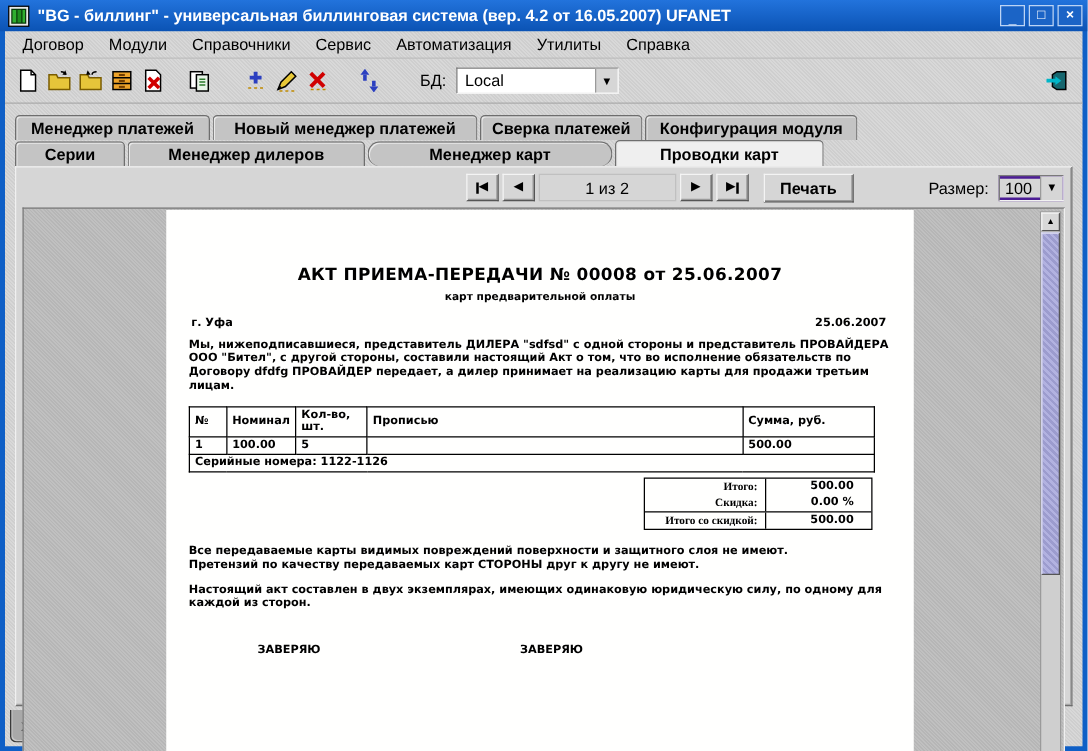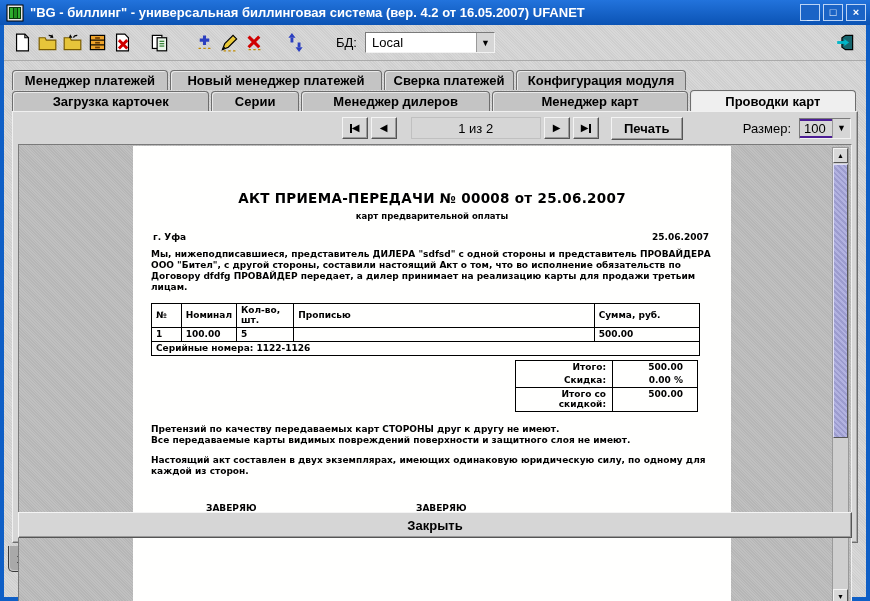--- a/index.html
+++ b/index.html
@@ -39,33 +39,33 @@
   .toolbar .spacer { flex:1; }
 
   
   .tabs { position:relative; margin:8px 8px 0 8px; }
   .tabrow { display:flex; height:21px; align-items:flex-end;font-weight:bold; }
   .tab { height:20px; display:flex; align-items:center; justify-content:center; font-size:13px;
     background:#c4c4c4; border:1px solid #6e6e6e; border-bottom:none; border-radius:4px 4px 0 0;
     box-shadow:inset 1px 1px 0 #e9e9e9; margin-right:2px; padding:0 6px; white-space:nowrap; }
   .tab.active { background:#efefef; height:21px; position:relative; z-index:3; }
   .t-r1-0{width:156px;} .t-r1-1{width:212px;} .t-r1-2{width:130px;} .t-r1-3{width:170px;}
-  .t-r2-0{width:198px;} .t-r2-1{width:88px;} .t-r2-2{width:190px;} .t-r2-3{width:196px;} .t-r2-4{width:167px;}
+  .t-r2-0{width:198px;} .t-r2-1{width:88px;} .t-r2-2{width:190px;} .t-r2-3{width:196px;border-radius:10px;} .t-r2-4{width:167px;}
 
   .content-panel { margin:0 8px; height:432px; background:#d6d6d6; border:1px solid;
     border-color:#f0f0f0 #6e6e6e #6e6e6e #f0f0f0; box-shadow:inset -1px -1px 0 #a8a8a8; position:relative; }
 
   
   .navbar { height:30px; display:flex; align-items:center; justify-content:flex-end; padding:2px 6px 0 0; }
   .navbtn { width:26px; height:22px; background:#d6d6d6; border:1px solid; border-color:#f4f4f4 #555 #555 #f4f4f4;
     box-shadow:inset -1px -1px 0 #9a9a9a; display:flex; align-items:center; justify-content:center;
     font-size:10px; margin-left:3px; }
   .navbtn .bar { width:2px; height:9px; background:#000; }
   .navbtn .tri { font-size:10px; line-height:10px; }
-  .page-panel { width:130px; height:22px; margin-left:14px; display:flex; align-items:center; justify-content:center;
+  .page-panel { width:110px; height:22px; margin-left:3px; display:flex; align-items:center; justify-content:center;
     background:#d6d6d6; border:1px solid #c0c0c0; }
   .print-btn { width:72px; height:23px; margin-left:12px; font-weight:bold; background:#d6d6d6;
     border:1px solid; border-color:#f4f4f4 #555 #555 #f4f4f4; box-shadow:inset -1px -1px 0 #9a9a9a;
     display:flex; align-items:center; justify-content:center; }
   .size-label { margin:0 8px 0 16px;padding-left:44px; }
   .size-combo { width:52px; height:21px; background:#4c1d95; }
   .size-combo .val { background:#d6d6d6; padding:0 4px; }
 
   
   .preview { position:absolute; left:5px; right:5px; top:32px; height:464px; background:#bdbdbd;
@@ -78,21 +78,21 @@
   .doc-subtitle { text-align:center; margin-top:5px; font-size:8.5px; }
   .doc-cityline { display:flex; justify-content:space-between; margin:11px 22px 0 20px; }
   .doc-intro { margin:7px 20px 0 18px; line-height:11px; text-align:left; }
   .doc-table { border-collapse:collapse; margin:10px 0 0 18px; width:549px; }
   .doc-table td, .doc-table th { border:1px solid #000; padding:1px 4px 2px 4px; font-size:9px; font-weight:bold; text-align:left; height:12px; }
   .c-num{width:30px;} .c-nominal{width:47px;} .c-qty{width:58px;} .c-words{width:307px;} .c-sum{width:107px;}
   .totals { width:183px; margin:4px 33px 0 auto; border:1px solid #000; }
   .totals .grp { border-bottom:1px solid #000; }
   .totals .grp:last-child { border-bottom:none; }
   .trow { display:flex; }
-  .trow .tl { flex:1; text-align:right; padding:1px 6px 2px 0; border-right:1px solid #000; }
+  .trow .tl { flex:1; text-align:right; padding:1px 6px 2px 0; border-right:1px solid #000;font-family:Liberation Serif, serif; }
   .trow .tv { width:84px; text-align:right; padding:1px 14px 2px 0; }
   .doc-para { margin:12px 20px 0 18px; line-height:11px; }
   .doc-para2 { margin-top:9px; }
   .sigs { display:flex; margin:26px 0 0 73px; }
   .sig { width:210px; }
 
   
   .vscroll { position:absolute; top:2px; right:2px; bottom:2px; width:17px; background:#cfcfcf;
     border:1px solid #9a9a9a; }
   .sbtn { position:absolute; left:0; width:15px; height:15px; background:#d8d8d8;
@@ -131,20 +131,29 @@
     <span class="title">"BG - биллинг" - универсальная биллинговая система (вер. 4.2 от 16.05.2007) UFANET</span>
     <span class="winbtns">
       <span class="winbtn min">_</span>
       <span class="winbtn">□</span>
       <span class="winbtn">×</span>
     </span>
   </div>
 
   <div class="frame-body">
 
+    <div class="menubar">
+      <span class="menu-item">Договор</span>
+      <span class="menu-item">Модули</span>
+      <span class="menu-item">Справочники</span>
+      <span class="menu-item">Сервис</span>
+      <span class="menu-item">Автоматизация</span>
+      <span class="menu-item">Утилиты</span>
+      <span class="menu-item">Справка</span>
+    </div>
 
     <div class="toolbar">
       <span class="tbtn">
         <svg viewBox="0 0 16 16">
             <path d="M3 1h7l3 3v11H3z" fill="#fff" stroke="#000"></path>
             <path d="M10 1v3h3" fill="none" stroke="#000"></path>
           </svg>
       </span>
       <span class="tbtn">
         <svg viewBox="0 0 16 16">
@@ -234,21 +243,20 @@
     </div>
 
     <div class="tabs">
       <div class="tabrow">
         <span class="tab t-r1-0">Менеджер платежей</span>
         <span class="tab t-r1-1">Новый менеджер платежей</span>
         <span class="tab t-r1-2">Сверка платежей</span>
         <span class="tab t-r1-3">Конфигурация модуля</span>
       </div>
       <div class="tabrow">
-        <span class="tab t-r2-0">Загрузка карточек</span>
         <span class="tab t-r2-1">Серии</span>
         <span class="tab t-r2-2">Менеджер дилеров</span>
         <span class="tab t-r2-3">Менеджер карт</span>
         <span class="tab active t-r2-4">Проводки карт</span>
       </div>
     </div>
 
     <div class="content-panel">
 
       <div class="navbar">
@@ -322,22 +330,22 @@
             </div>
             <div class="grp">
               <div class="trow">
                 <span class="tl">Итого со скидкой:</span>
                 <span class="tv">500.00</span>
               </div>
             </div>
           </div>
 
           <div class="doc-para">
+            <div>Все передаваемые карты видимых повреждений поверхности и защитного слоя не имеют.</div>
             <div>Претензий по качеству передаваемых карт СТОРОНЫ друг к другу не имеют.</div>
-            <div>Все передаваемые карты видимых повреждений поверхности и защитного слоя не имеют.</div>
           </div>
           <div class="doc-para doc-para2">Настоящий акт составлен в двух экземплярах, имеющих одинаковую юридическую силу, по одному для каждой из сторон.</div>
 
           <div class="sigs">
             <div class="sig">
               <div>ЗАВЕРЯЮ</div>
 
             </div>
             <div class="sig">
               <div>ЗАВЕРЯЮ</div>
@@ -350,21 +358,20 @@
           <span class="sbtn up">
               <span>▲</span>
             </span>
           <span class="sthumb"></span>
           <span class="sbtn down">
               <span>▼</span>
             </span>
         </div>
       </div>
 
-      <div class="close-btn">Закрыть</div>
     </div>
 
     <div class="bottom-tabs">
       <span class="btab inactive">
         <span class="x">x</span>
         <span>Пользователи и права</span>
       </span>
       <span class="btab active">
         <span class="x">x</span>
         <span>Модуль Карточки</span>

